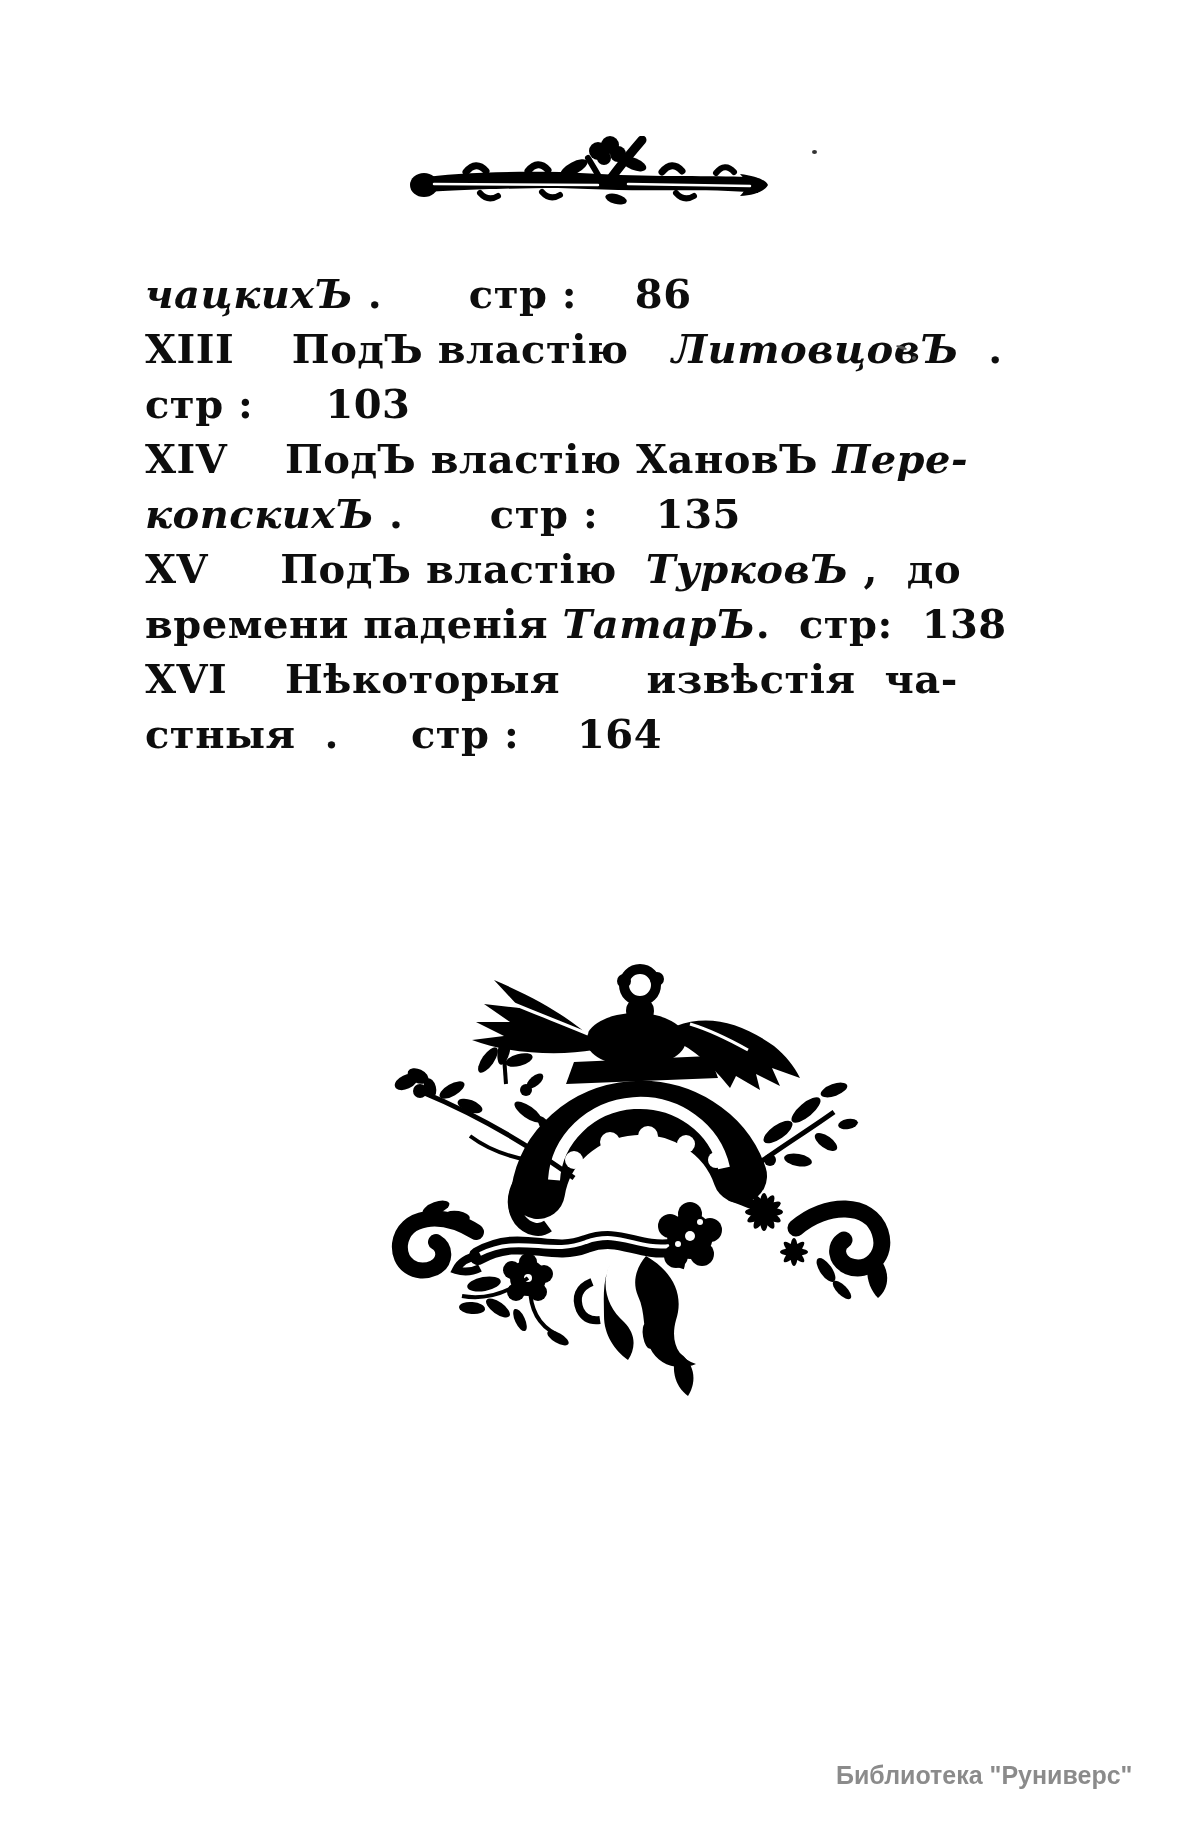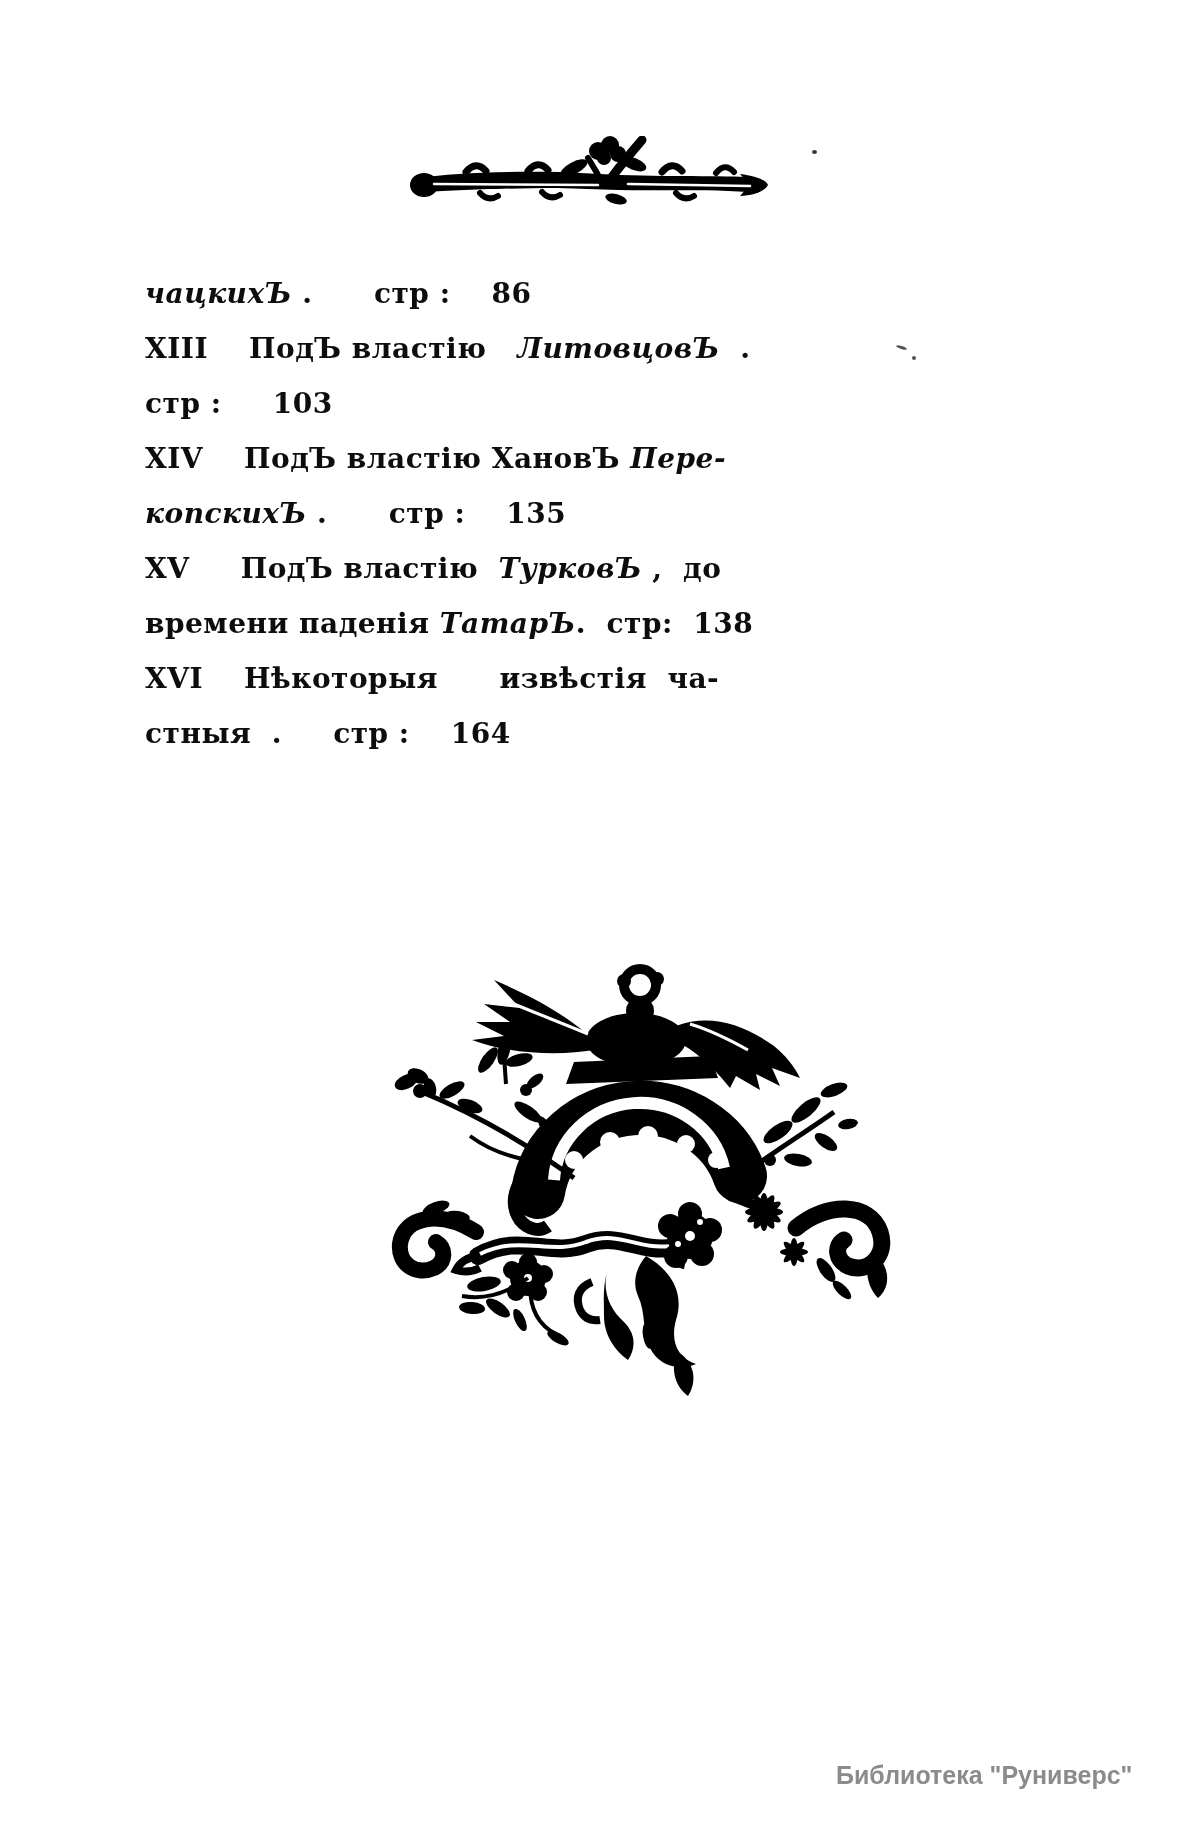--- a/index.html
+++ b/index.html
@@ -3,21 +3,21 @@
 <meta charset="utf-8">
 <style>
   html,body{margin:0;padding:0;background:#ffffff;}
   .page{
     position:relative;width:1200px;height:1823px;background:#ffffff;
     overflow:hidden;font-family:"DejaVu Serif",serif;
   }
   .ornament-top{position:absolute;left:410px;top:136px;}
   .toc{
     position:absolute;left:145px;top:266px;width:1010px;
-    color:#0d0d0d;font-size:28px;line-height:55px;font-weight:bold;
+    color:#0d0d0d;font-size:40px;line-height:55px;font-weight:bold;
     letter-spacing:0.5px;white-space:pre;
   }
   .toc .toc-line{height:55px;}
   .toc .it{font-style:italic;}
   .vignette{position:absolute;left:378px;top:964px;}
   .watermark{
     position:absolute;left:836px;top:1761px;
     font-family:"Liberation Sans",sans-serif;font-size:25px;font-weight:bold;
   }
   .speck{position:absolute;background:#555;border-radius:50%;}

